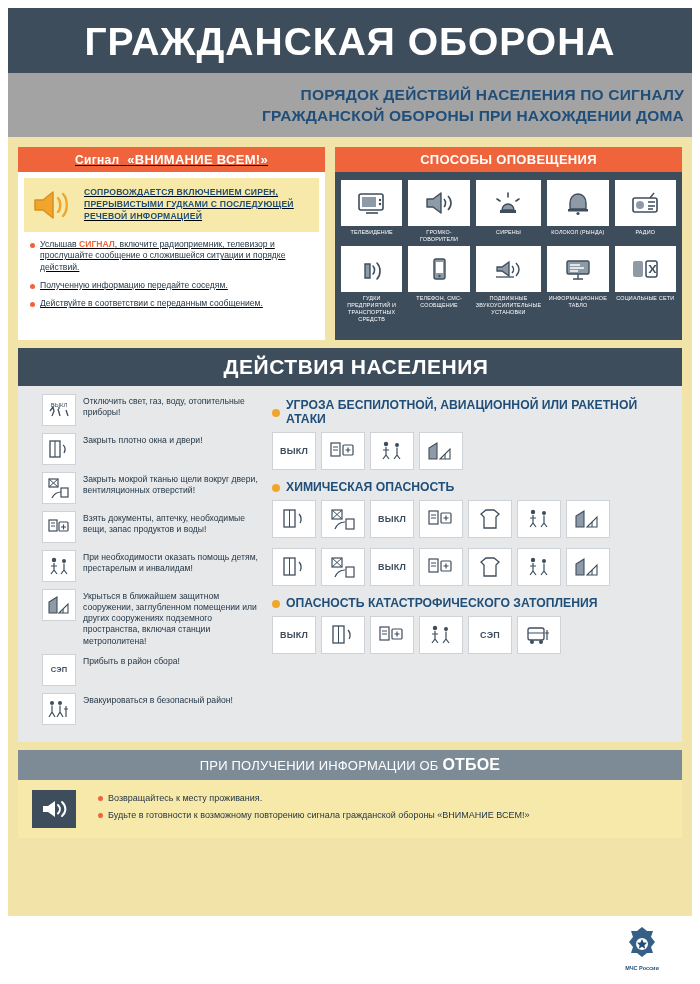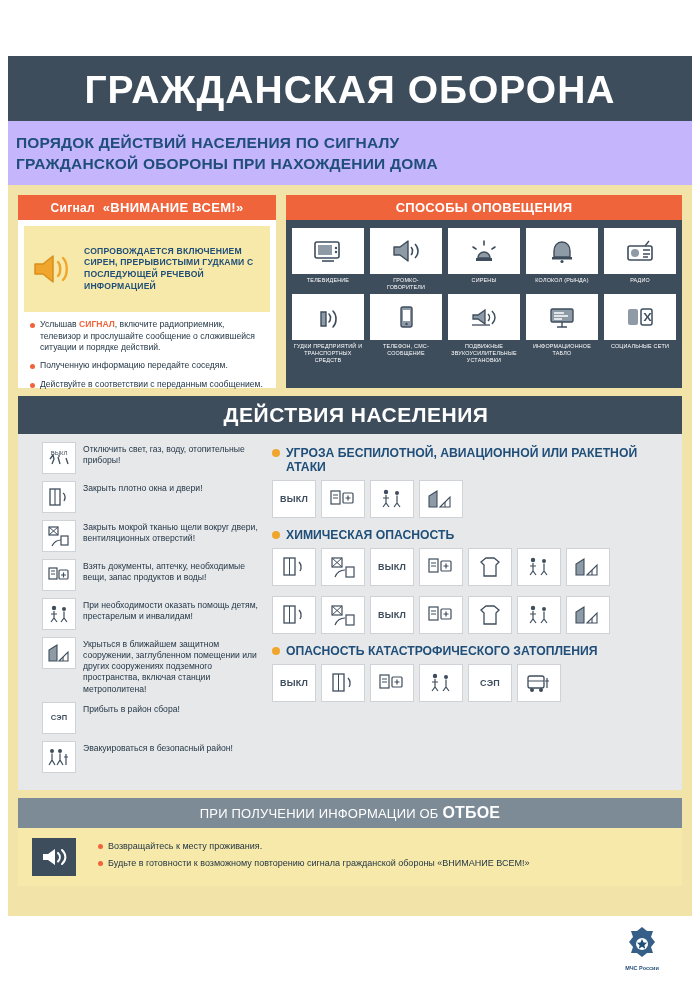--- a/index.html
+++ b/index.html
@@ -14,53 +14,52 @@
     background: #ffffff;
     padding: 8px 8px 6px 8px;
     display: flex; flex-direction: column;
   }
 
   
   .header {
     background: #3e4d5c;
     padding: 14px 10px 12px 10px;
     text-align: center;
-    margin-top: 48px;
   }
   .header h1 {
     color: #ffffff;
     font-size: 39px;
     letter-spacing: 1px;
     font-weight: bold;
     line-height: 1;
   }
   .subhead {
-    background: #c4b5fd;
+    background: #a3a3a3;
     padding: 12px 8px 10px 8px;
-    text-align: left;
+    text-align: right;
   }
   .subhead p {
     color: #1f4e79;
     font-weight: bold;
     font-size: 15.5px;
     line-height: 1.35;
     letter-spacing: .2px;
   }
 
   
   .body-wrap {
     background: #f2e3a8;
     padding: 10px 10px 8px 10px;
     flex: 1;
     display: flex; flex-direction: column;
     gap: 8px;
   }
 
   .top-row { display: flex; gap: 10px; }
-  .panel-signal { width: 258px; }
+  .panel-signal { width: 307px; text-decoration: underline; }
   .panel-methods { flex: 1; }
 
   .panel-title {
     background: #f0643c;
     color: #ffffff;
     font-weight: bold;
     font-size: 13px;
     text-align: center;
     padding: 5px 4px;
     letter-spacing: .3px;
@@ -68,21 +67,21 @@
   .panel-title .sig-small { font-size: 12px; }
 
   .signal-box {
     background: #ffffff;
     padding: 6px 6px 8px 6px;
     height: 168px;
   }
   .signal-top {
     background: #f7e9a9;
     display: flex; align-items: center; gap: 8px;
-    padding: 20px 6px;
+    padding: 8px 6px;
   }
   .speaker-ico {
     width: 46px; height: 38px; flex: none;
     display: flex; align-items: center; justify-content: center;
   }
   .signal-top-text {
     color: #1f4e79; font-weight: bold; font-size: 8.6px;
     line-height: 1.35; letter-spacing: .2px;
   }
   .signal-list { padding: 7px 4px 0 4px; }
@@ -154,21 +153,21 @@
     border: 1px solid #cfd3d7;
     width: 34px; height: 32px;
     display: flex; align-items: center; justify-content: center;
   }
   .tile.txt {
     font-size: 7.5px; font-weight: bold; color: #3e4d5c;
     letter-spacing: .2px;
   }
 
   .sec-title {
-    display: flex; align-items: flex-start; gap: 6px;
+    display: flex; align-items: center; gap: 6px;
     margin: 4px 0 6px 0;
   }
   .sec-dot {
     width: 8px; height: 8px; border-radius: 50%;
     background: #f0a62c; flex: none; margin-top: 3px;
   }
   .sec-title span {
     color: #1f4e79; font-weight: bold; font-size: 12.2px; line-height: 1.15;
   }
   .tile-row { display: flex; gap: 5px; margin-bottom: 10px; }

